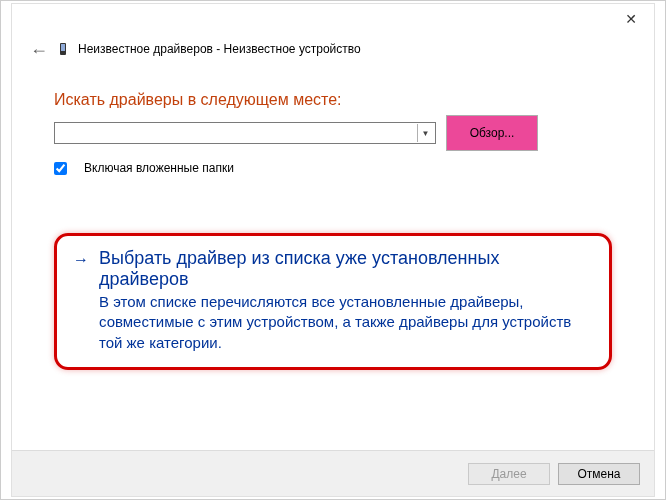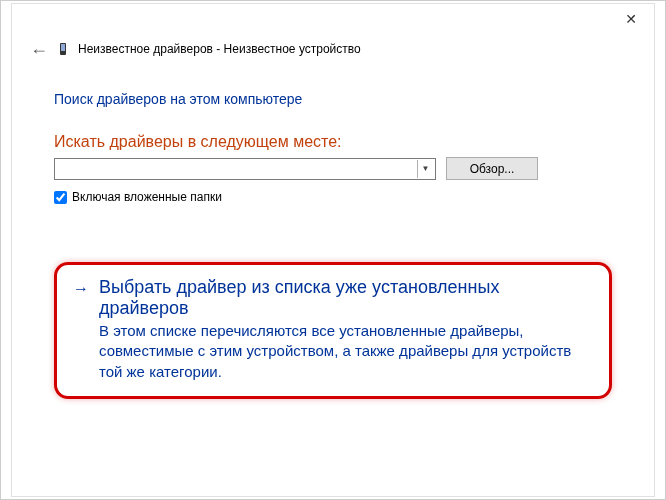--- a/index.html
+++ b/index.html
@@ -96,31 +96,31 @@
     width: 16px;
     height: 18px;
     border-left: 1px solid #b0b0b0;
     display:flex;
     align-items:center;
     justify-content:center;
     color:#444;
     font-size:8px;
   }
   .browse-btn {
-    height: 23px;
+    height: 36px;
     width: 92px;
     border: 1px solid #adadad;
-    background: #e5e5e5;
+    background: #ec4899;
     font-size: 12px;
     cursor: pointer;
   }
   .check-row {
     display: flex;
     align-items: center;
-    gap: 5px;
+    gap: 17px;
     font-size: 12px;
     color: #000;
   }
   .check-row input { width:13px; height:13px; }
   .pick-panel {
     margin-top: 58px;
     border: 3px solid #d20000;
     border-radius: 14px;
     padding: 12px 20px 14px 16px;
     box-shadow: 0 0 6px rgba(210,0,0,0.3);
@@ -188,21 +188,20 @@
       <span class="dev-icon">
         <svg width="10" height="14" viewBox="0 0 10 14">
             <rect x="2" y="1" width="6" height="12" fill="#333" rx="1"></rect>
             <rect x="3" y="2" width="4" height="7" fill="#8faad8"></rect>
           </svg>
       </span>
       <span class="header-title">Неизвестное драйверов - Неизвестное устройство</span>
     </div>
 
     <div class="content">
-      <div class="page-title">Поиск драйверов на этом компьютере</div>
 
       <div class="field-label">Искать драйверы в следующем месте:</div>
 
       <div class="row">
         <div class="combo">
           <span></span>
           <span class="combo-arrow">▼</span>
         </div>
         <button class="browse-btn">Обзор...</button>
       </div>
@@ -216,15 +215,19 @@
         <div class="pick-row">
           <span class="pick-arrow">→</span>
           <div>
             <div class="pick-title">Выбрать драйвер из списка уже установленных драйверов</div>
             <div class="pick-sub">В этом списке перечисляются все установленные драйверы, совместимые с этим устройством, а также драйверы для устройств той же категории.</div>
           </div>
         </div>
       </div>
     </div>
 
+    <div class="footer">
+      <button class="disabled">Далее</button>
+      <button>Отмена</button>
+    </div>
 
   </div>
 </div>
 
 </body></html>

